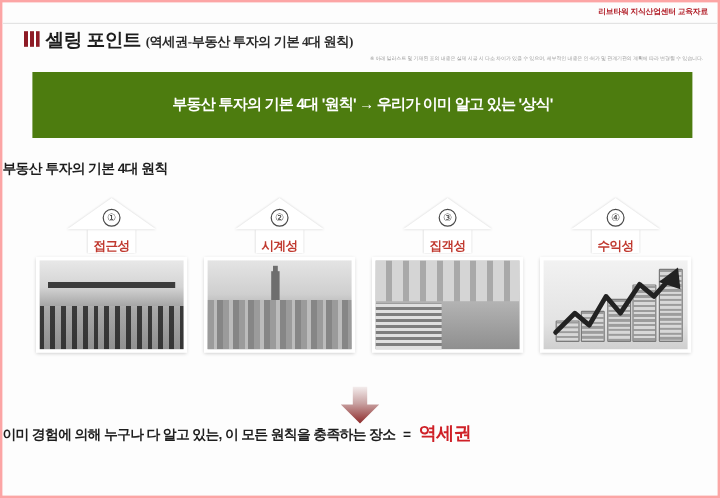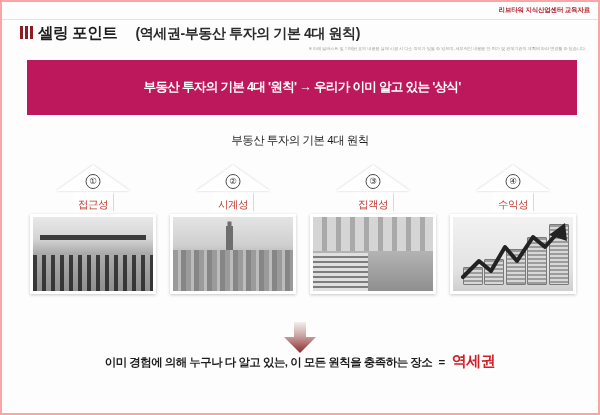--- a/index.html
+++ b/index.html
@@ -55,62 +55,63 @@
       #ffffff 3px, #ffffff 5px
     );
   }
   .title-main {
     font-size: 15.5px;
     font-weight: bold;
     color: #1d1d1d;
     letter-spacing: -0.4px;
   }
   .title-sub {
-    font-size: 14px;
+    font-size: 11px;
     font-weight: bold;
     color: #2b2b2b;
     letter-spacing: -0.4px;
-    margin-left: 18px;
+    margin-left: 4px;
+    font-family: Liberation Serif, serif;
   }
   .disclaimer {
     position: absolute;
     top: 44px; right: 12px;
     font-size: 4.2px;
     color: #9a9a9a;
     letter-spacing: -0.1px;
     white-space: nowrap;
   }
 
   
   .banner {
     position: absolute;
     top: 58px; left: 25px;
     width: 550px; height: 55px;
-    background: #be185d;
+    background: #4d7c0f;
     display: flex;
     flex-direction: column;
     align-items: center;
     justify-content: center;
     gap: 3px;
   }
   .banner-line {
     color: #ffffff;
     font-size: 12.6px;
     font-weight: bold;
     letter-spacing: -0.7px;
     white-space: nowrap;
   }
 
   
   .section-title {
     position: absolute;
     top: 131px; left: 0; right: 0;
-    text-align: center;
+    text-align: left;
     font-size: 11.5px;
-    font-weight: normal;
+    font-weight: bold;
     color: #1d1d1d;
     letter-spacing: -0.5px;
   }
 
   
   .columns {
     position: absolute;
     top: 163px; left: 28px;
     width: 546px;
     display: flex;
@@ -152,21 +153,21 @@
     font-size: 8.5px;
     color: #303030;
     line-height: 12px;
     text-align: center;
   }
   .principle-label {
     position: absolute;
     bottom: -1px; left: 50%;
     transform: translateX(-50%);
     font-size: 10.5px;
-    font-weight: normal;
+    font-weight: bold;
     color: #c0392f;
     letter-spacing: -0.5px;
     white-space: nowrap;
   }
   .photo {
     margin-top: 3px;
     width: 126px; height: 80px;
     background: #ffffff;
     padding: 3px;
     box-sizing: border-box;
@@ -267,21 +268,21 @@
     position: absolute;
     top: 320px; left: 50%;
     transform: translateX(-50%);
     width: 34px; height: 32px;
   }
 
   
   .conclusion {
     position: absolute;
     top: 350px; left: 0; right: 0;
-    text-align: center;
+    text-align: left;
     white-space: nowrap;
   }
   .conclusion .txt {
     font-size: 11.5px;
     font-weight: bold;
     color: #1d1d1d;
     letter-spacing: -0.55px;
   }
   .conclusion .eq {
     font-size: 11.5px;

